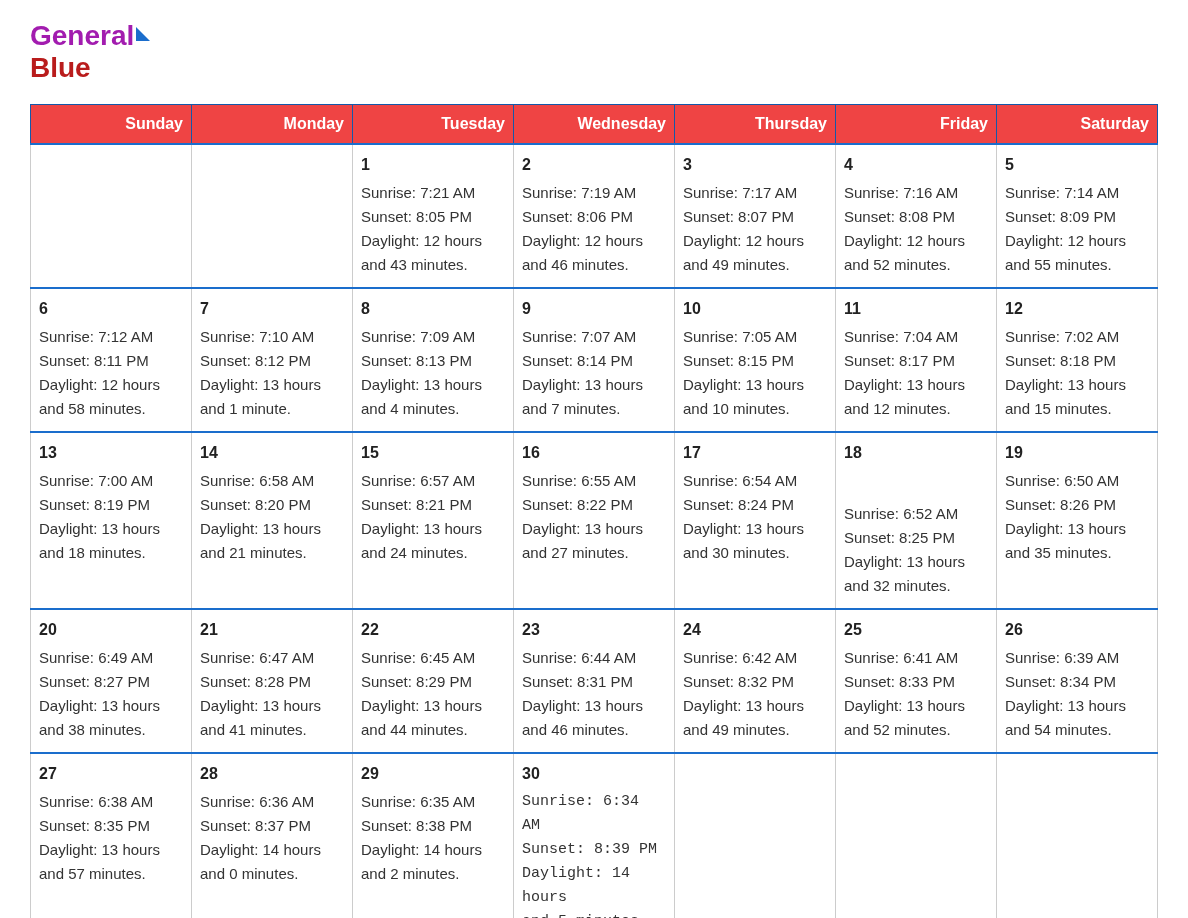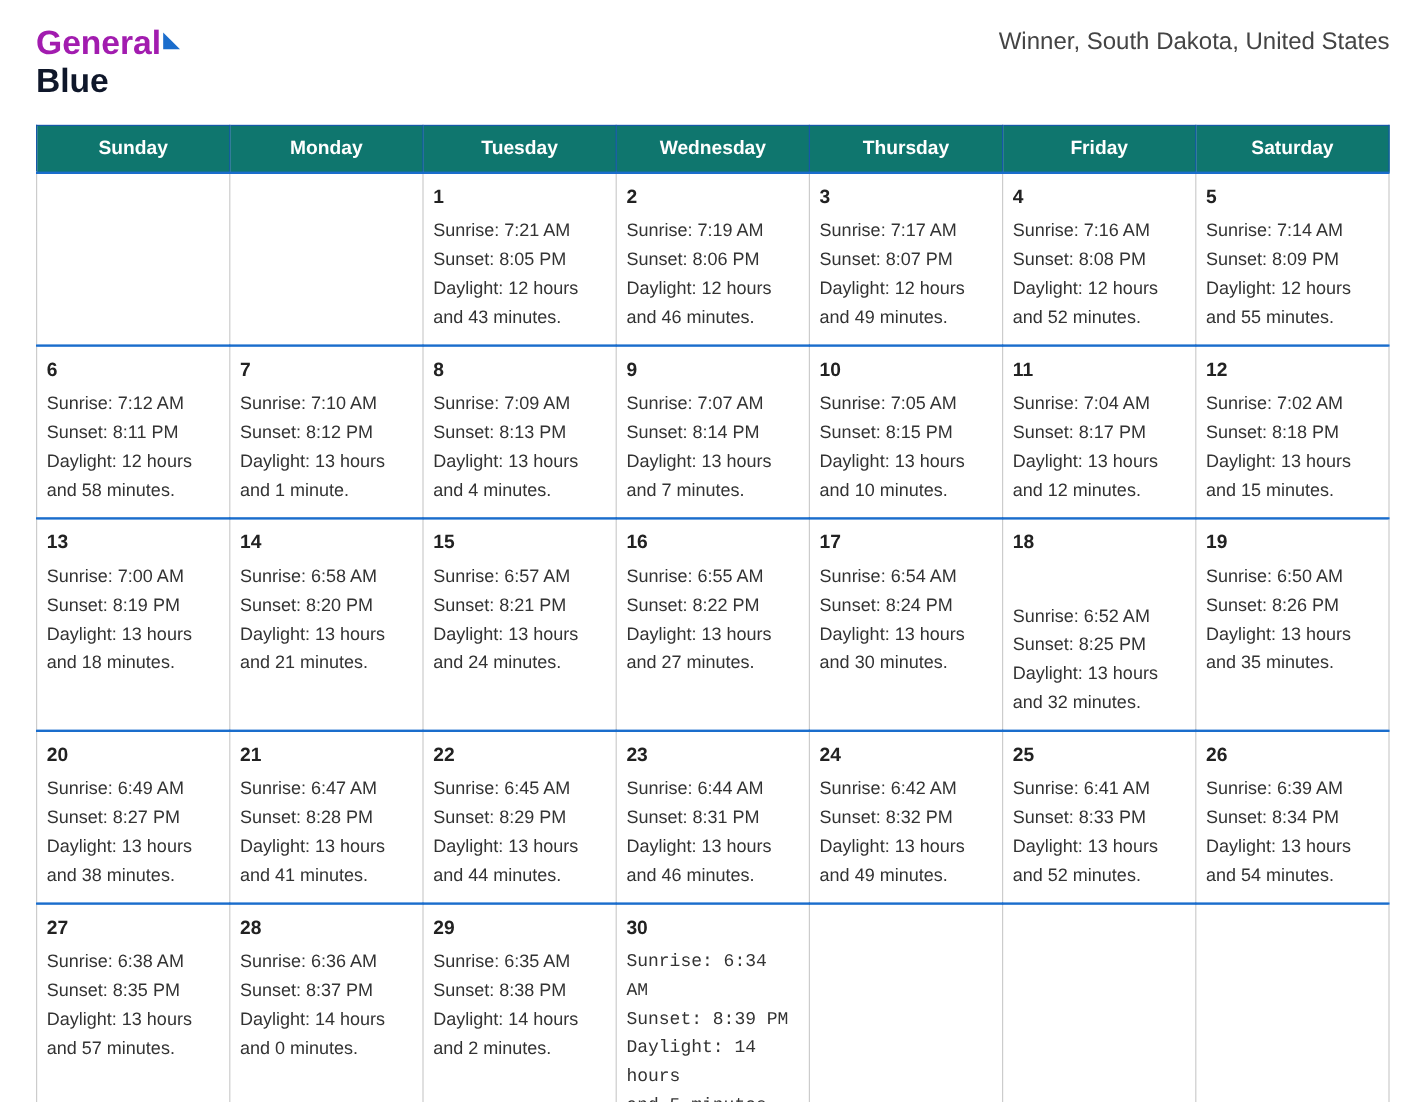--- a/index.html
+++ b/index.html
@@ -22,21 +22,21 @@
       gap: 0;
     }
     .logo-text-general {
       font-size: 28px;
       font-weight: bold;
       color: #a21caf;
     }
     .logo-text-blue {
       font-size: 28px;
       font-weight: bold;
-      color: #0f172a;
+      color: #b91c1c;
     }
     .logo-triangle {
       width: 0;
       height: 0;
       border-left: 14px solid #1a6dcc;
       border-top: 14px solid transparent;
       border-bottom: 0px solid transparent;
       margin-left: 2px;
       margin-top: -4px;
       display: inline-block;
@@ -54,26 +54,26 @@
       font-size: 20px;
       color: #444;
       margin-top: 4px;
     }
     .calendar {
       width: 100%;
       border-collapse: collapse;
       border: 1px solid #aaa;
     }
     .calendar th {
-      background-color: #0f766e;
+      background-color: #ef4444;
       color: #fff;
       font-size: 16px;
       font-weight: bold;
       padding: 10px 8px;
-      text-align: center;
+      text-align: right;
       border: 1px solid #1558a8;
     }
     .calendar td {
       vertical-align: top;
       padding: 8px 8px 10px 8px;
       border: 1px solid #ccc;
       width: calc(100% / 7);
       min-height: 100px;
       font-size: 13px;
       color: #222;
@@ -108,21 +108,20 @@
   <div class="logo">
     <div style="display:flex; flex-direction:column; align-items:flex-start;">
       <div style="display:flex; align-items:center;">
         <span class="logo-text-general">General</span>
         <span class="logo-triangle"></span>
       </div>
       <span class="logo-text-blue" style="margin-left:0;">Blue</span>
     </div>
   </div>
   <div class="title-block">
-    <div class="location-title">Winner, South Dakota, United States</div>
   </div>
 </div>
 
 <table class="calendar">
   <thead>
     <tr>
     <th>Sunday</th>
         <th>Monday</th>
         <th>Tuesday</th>
         <th>Wednesday</th>

